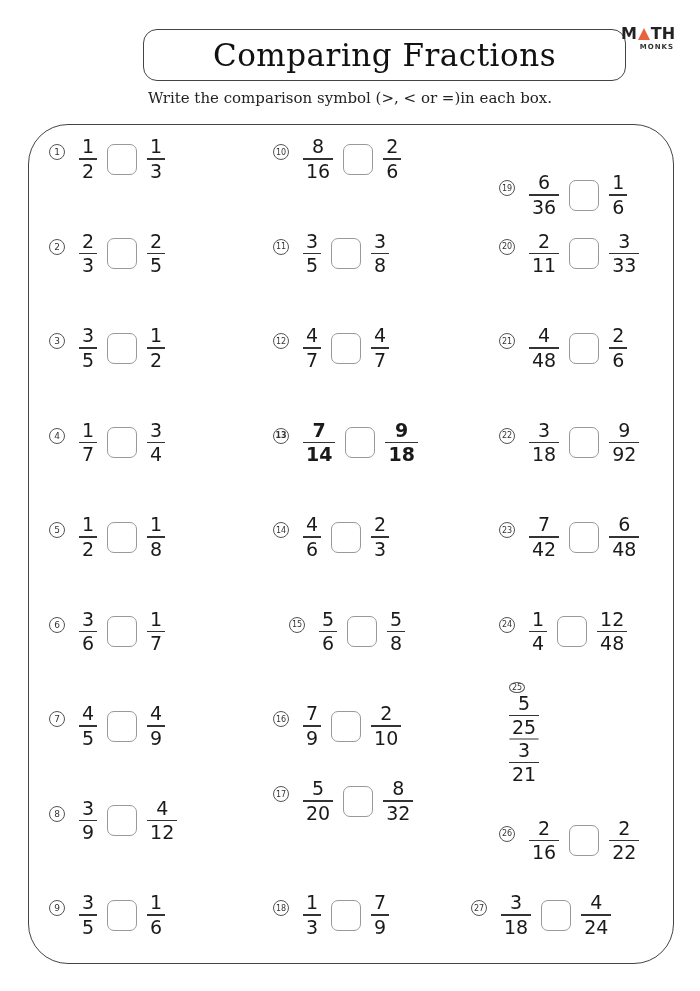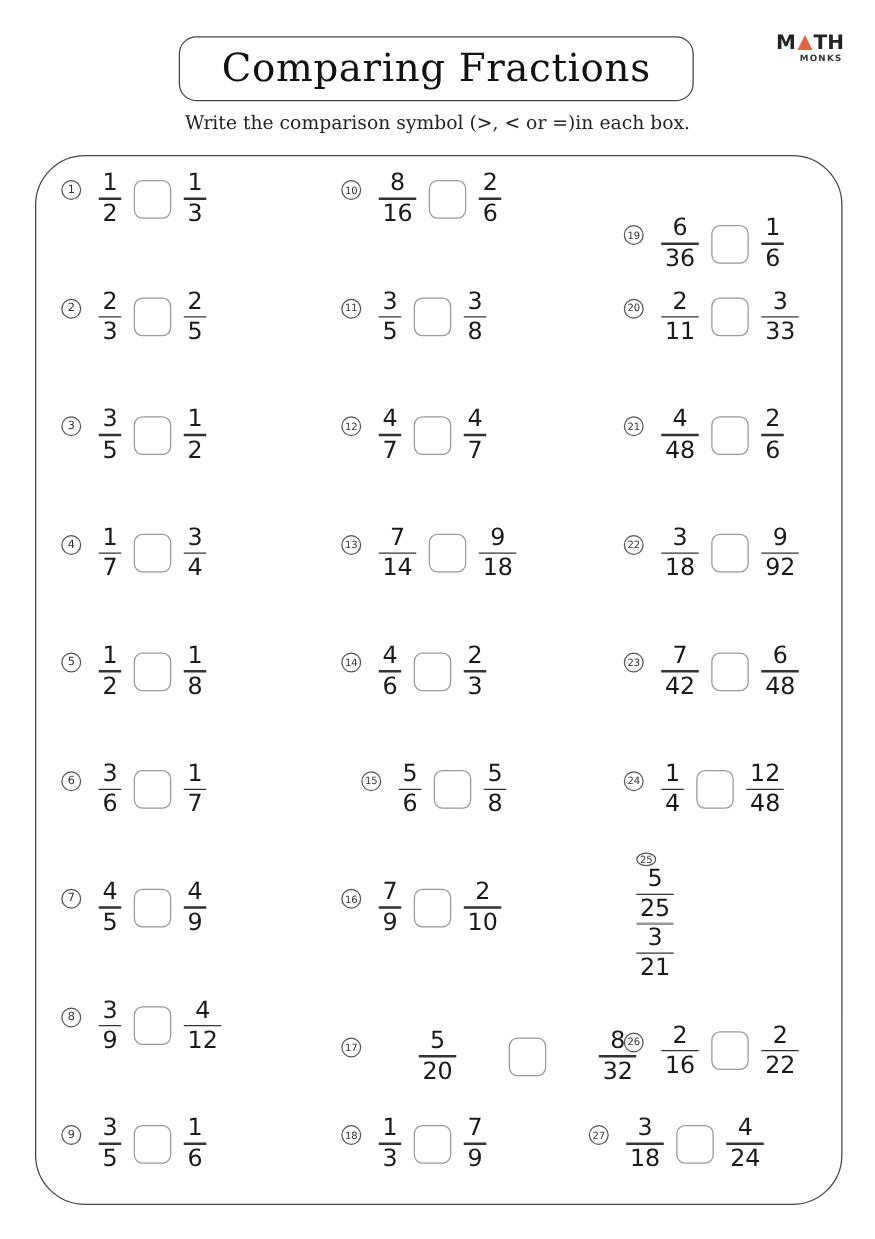--- a/index.html
+++ b/index.html
@@ -1,18 +1,18 @@
 <!DOCTYPE html>
 <html><head>
 <meta charset="utf-8">
 <style>
   html, body { margin:0; padding:0; background:#ffffff; }
   body { width:700px; height:991px; position:relative; overflow:hidden; font-family:"DejaVu Sans", sans-serif; color:#1a1a1a; }
   .title-box {
-    position:absolute; left:143px; top:29px; width:412px; height:52px;
+    position:absolute; left:143px; top:29px; width:483px; height:52px;
     border:1.5px solid #444; border-radius:14px; box-sizing:border-box;
     display:flex; align-items:center; justify-content:center;text-align:right;
   }
   .title-text { font-family:"DejaVu Serif", serif; font-size:31px; color:#111; letter-spacing:0.5px; }
   .logo { position:absolute; left:618px; top:26px; width:60px; text-align:center; }
   .logo-top { font-family:"DejaVu Sans", sans-serif; font-size:16px; font-weight:bold; color:#222; letter-spacing:0px; display:flex; justify-content:center; align-items:flex-end; line-height:16px; }
   .logo-tri { width:0; height:0; border-left:6px solid transparent; border-right:6px solid transparent; border-bottom:12px solid #e8623b; margin:0 1px 2px 1px; }
   .logo-bottom { font-size:7px; font-weight:bold; color:#333; letter-spacing:1px; margin-top:1px; text-align:right; padding-right:4px; }
   .instructions { position:absolute; left:0; width:700px; top:89px; text-align:center; font-family:"DejaVu Serif", serif; font-size:15px; color:#222; }
   .sheet {
@@ -214,21 +214,21 @@
       <span class="bar"></span>
       <span class="d">7</span>
     </span>
     <span class="box"></span>
     <span class="frac">
       <span class="n">4</span>
       <span class="bar"></span>
       <span class="d">7</span>
     </span>
   </div>
-    <div class="problem" style="left: 244px; top: 287.5px;">
+    <div class="problem" style="left: 244px; top: 287.5px; font-weight: bold;">
     <span class="num" style="font-size: 8px;">13</span>
     <span class="frac">
       <span class="n">7</span>
       <span class="bar"></span>
       <span class="d">14</span>
     </span>
     <span class="box"></span>
     <span class="frac">
       <span class="n">9</span>
       <span class="bar"></span>
@@ -270,21 +270,21 @@
       <span class="bar"></span>
       <span class="d">9</span>
     </span>
     <span class="box"></span>
     <span class="frac">
       <span class="n">2</span>
       <span class="bar"></span>
       <span class="d">10</span>
     </span>
   </div>
-    <div class="problem" style="left: 244px; top: 690px; gap: 32px;">
+    <div class="problem" style="left: 244px; top: 646px;">
     <span class="num" style="font-size: 8px;">17</span>
     <span class="frac">
       <span class="n">5</span>
       <span class="bar"></span>
       <span class="d">20</span>
     </span>
     <span class="box"></span>
     <span class="frac">
       <span class="n">8</span>
       <span class="bar"></span>

